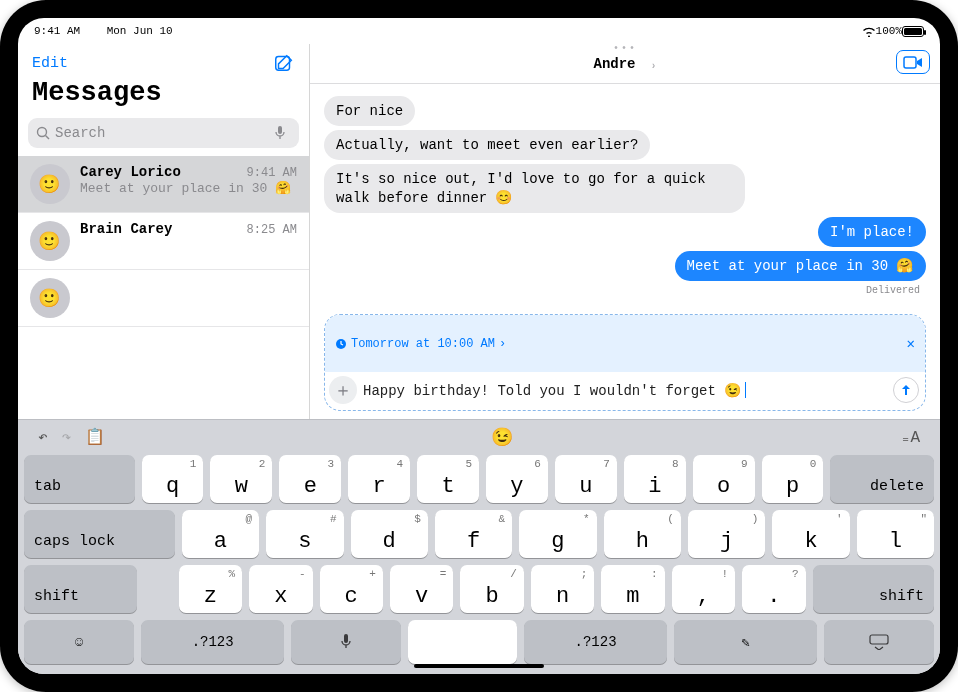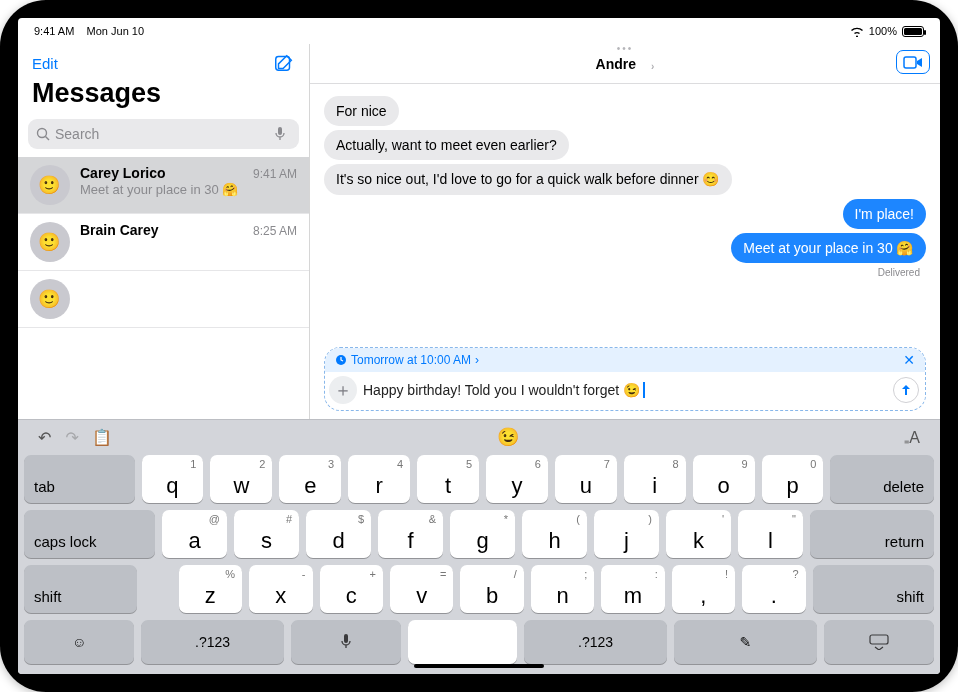--- a/index.html
+++ b/index.html
@@ -4,30 +4,30 @@
 <style>
   * { box-sizing: border-box; margin: 0; padding: 0; }
   body { font-family: -apple-system, "Helvetica Neue", Arial, sans-serif; background:#fff; }
 
   .frame {
     width: 958px; height: 692px; position: relative; margin: 0 auto;
     border-radius: 46px; background:#000; padding: 18px;
     box-shadow: 0 2px 10px rgba(0,0,0,.25);
   }
   .screen {
-    width: 100%; height: 100%; background: #fff; border-radius: 4px;
-    overflow: hidden; position: relative; display:flex; flex-direction:column;
+    width: 100%; height: 100%; background: #fff; border-radius: 26px;
+    overflow: hidden; position: relative; display:flex; flex-direction:column;font-family:Liberation Mono, monospace;
   }
 
   
   .statusbar {
     height: 26px; display:flex; align-items:center; justify-content:space-between;
     padding: 0 16px; font-size:11px; color:#000; font-weight:500;
   }
-  .status-right { display:flex; align-items:center; gap:5px; }
+  .status-right { display:flex; align-items:center; }
   .battery { width:22px; height:11px; border:1px solid #000; border-radius:3px; position:relative; }
   .battery::after { content:""; position:absolute; right:-3px; top:3px; width:2px; height:5px; background:#000; border-radius:1px;}
   .battery-fill { position:absolute; left:1px; top:1px; bottom:1px; right:1px; background:#000; border-radius:1.5px;}
 
   .app-area { flex:1; display:flex; min-height:0; }
 
   
   .sidebar { width: 292px; border-right:1px solid #d6d6d6; display:flex; flex-direction:column; background:#fff;}
   .sb-top { display:flex; align-items:center; justify-content:space-between; padding:8px 14px 4px; }
   .sb-edit { color:#007aff; font-size:15px; }
@@ -63,21 +63,21 @@
 
   .conv-scroll { flex:1; padding:10px 14px 4px; overflow:hidden; display:flex; flex-direction:column; }
   .bubble-row { display:flex; margin:2px 0; }
   .bubble-row.left .bubble { background:#e9e9eb; color:#000; }
   .bubble-row.right { justify-content:flex-end; }
   .bubble-row.right .bubble { background:#1d86ff; color:#fff; }
   .bubble { padding:6px 12px; border-radius:16px; font-size:14px; max-width:70%; line-height:1.3;}
   .delivered { text-align:right; font-size:10px; color:#8a8a8e; margin:2px 6px 0 0;}
 
   .compose-wrap { margin:10px 14px 8px; border:1px dashed #88b7ea; border-radius:16px; background:#fff; overflow:hidden;}
-  .sched-strip { background:#e4f1ff; color:#007aff; font-size:12px; padding:4px 10px; display:flex; align-items:center; gap:4px; }
+  .sched-strip { background:#e4f1ff; color:#007aff; font-size:12px; padding:20px 10px; display:flex; align-items:center; gap:4px; }
   .sched-close { margin-left:auto; color:#007aff; font-size:14px;}
   .compose-row { display:flex; align-items:center; padding:4px 6px 6px 4px; gap:6px; }
   .plus-btn { width:28px; height:28px; border-radius:50%; background:#eceef0; color:#7a7a80; display:flex; align-items:center; justify-content:center; font-size:18px; flex:none;}
   .compose-text { flex:1; font-size:14px; color:#222; display:flex; align-items:center; gap:2px;}
   .caret { width:1.5px; height:16px; background:#007aff; margin-left:1px;}
   .send-btn { width:26px; height:26px; border-radius:50%; background:#fff; border:1px solid #d0d0d4; display:flex; align-items:center; justify-content:center;}
 
   
   .kb {
     background:#d3d5da; padding:6px 6px 10px; display:flex; flex-direction:column; gap:7px;
@@ -271,21 +271,20 @@
 
       <div class="key"><span class="alt">@</span>a</div>
           <div class="key"><span class="alt">#</span>s</div>
           <div class="key"><span class="alt">$</span>d</div>
           <div class="key"><span class="alt">&amp;</span>f</div>
           <div class="key"><span class="alt">*</span>g</div>
           <div class="key"><span class="alt">(</span>h</div>
           <div class="key"><span class="alt">)</span>j</div>
           <div class="key"><span class="alt">'</span>k</div>
           <div class="key"><span class="alt">"</span>l</div>
-          <div class="key special text-label right-label flex-1p6">return</div>
         </div>
 
       <div class="kb-row" id="kb-r3">
         <div class="key special text-label flex-1p3">shift</div>
         <div style="width:28px; flex:none"></div>
 
       <div class="key"><span class="alt">%</span>z</div>
           <div class="key"><span class="alt">-</span>x</div>
           <div class="key"><span class="alt">+</span>c</div>
           <div class="key"><span class="alt">=</span>v</div>

